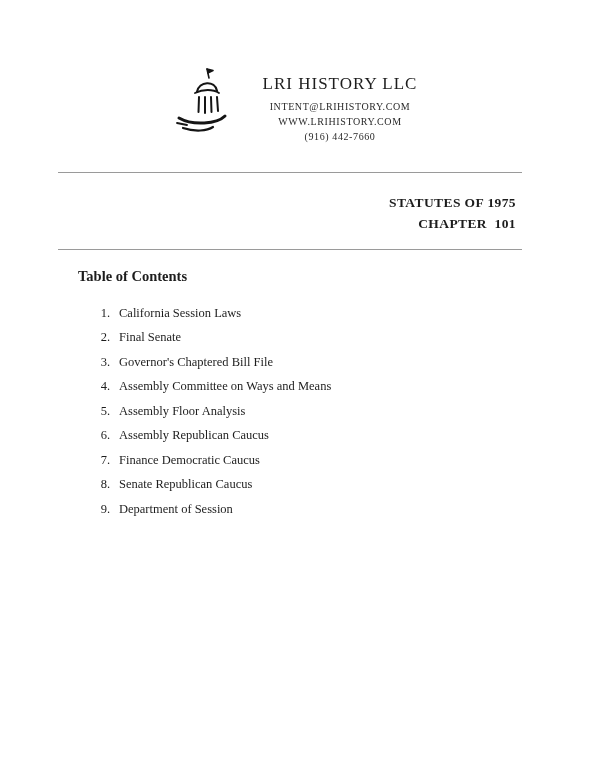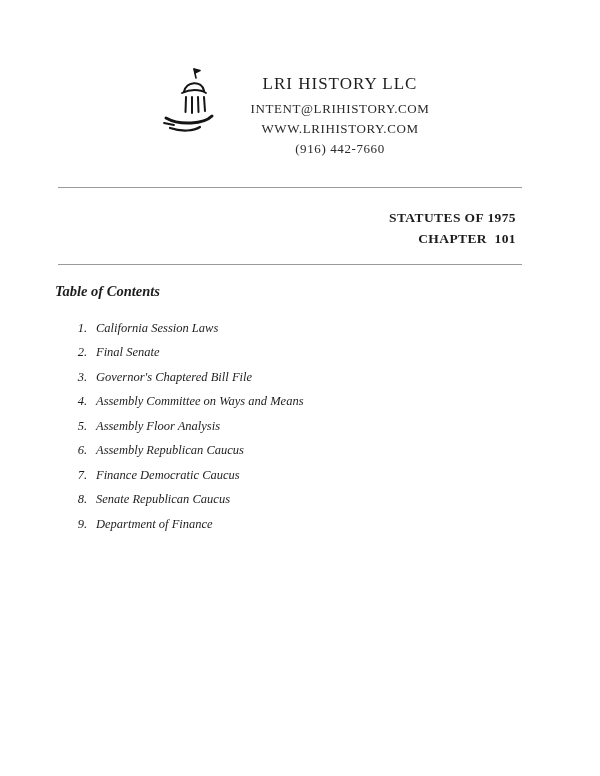--- a/index.html
+++ b/index.html
@@ -34,21 +34,21 @@
     text-align: center;
     padding-top: 8px;
   }
   .company-name {
     font-size: 17px;
     letter-spacing: 1px;
     color: #1d1d1d;
     margin-bottom: 7px;
   }
   .contact-line {
-    font-size: 13px;
+    font-size: 10px;
     letter-spacing: 0.6px;
     color: #2a2a2a;
     margin-bottom: 4px;
   }
 
   
   .rule {
     border: none;
     border-top: 1px solid #9a9a9a;
     margin-left: 58px;
@@ -66,23 +66,22 @@
   .reference .ref-line {
     font-weight: bold;
     font-size: 13.5px;
     letter-spacing: 0.4px;
     line-height: 1.55;
     white-space: pre;
   }
 
   
   .toc {
-    margin-left: 55px;
+    margin-left: 78px;
     margin-top: 18px;
-    font-style: italic;
   }
   .toc-title {
     font-weight: bold;
     font-size: 14.5px;
     margin-bottom: 22px;
   }
   .toc-list {
     list-style: none;
     margin-left: 14px;
   }
@@ -173,18 +172,18 @@
       <li class="toc-item">
         <span class="toc-num">7.</span>
         <span class="toc-label">Finance Democratic Caucus</span>
       </li>
       <li class="toc-item">
         <span class="toc-num">8.</span>
         <span class="toc-label">Senate Republican Caucus</span>
       </li>
       <li class="toc-item">
         <span class="toc-num">9.</span>
-        <span class="toc-label">Department of Finance</span>
+        <span class="toc-label">Department of Session</span>
       </li>
     </ul>
   </div>
 
 </div>
 
 </body></html>

